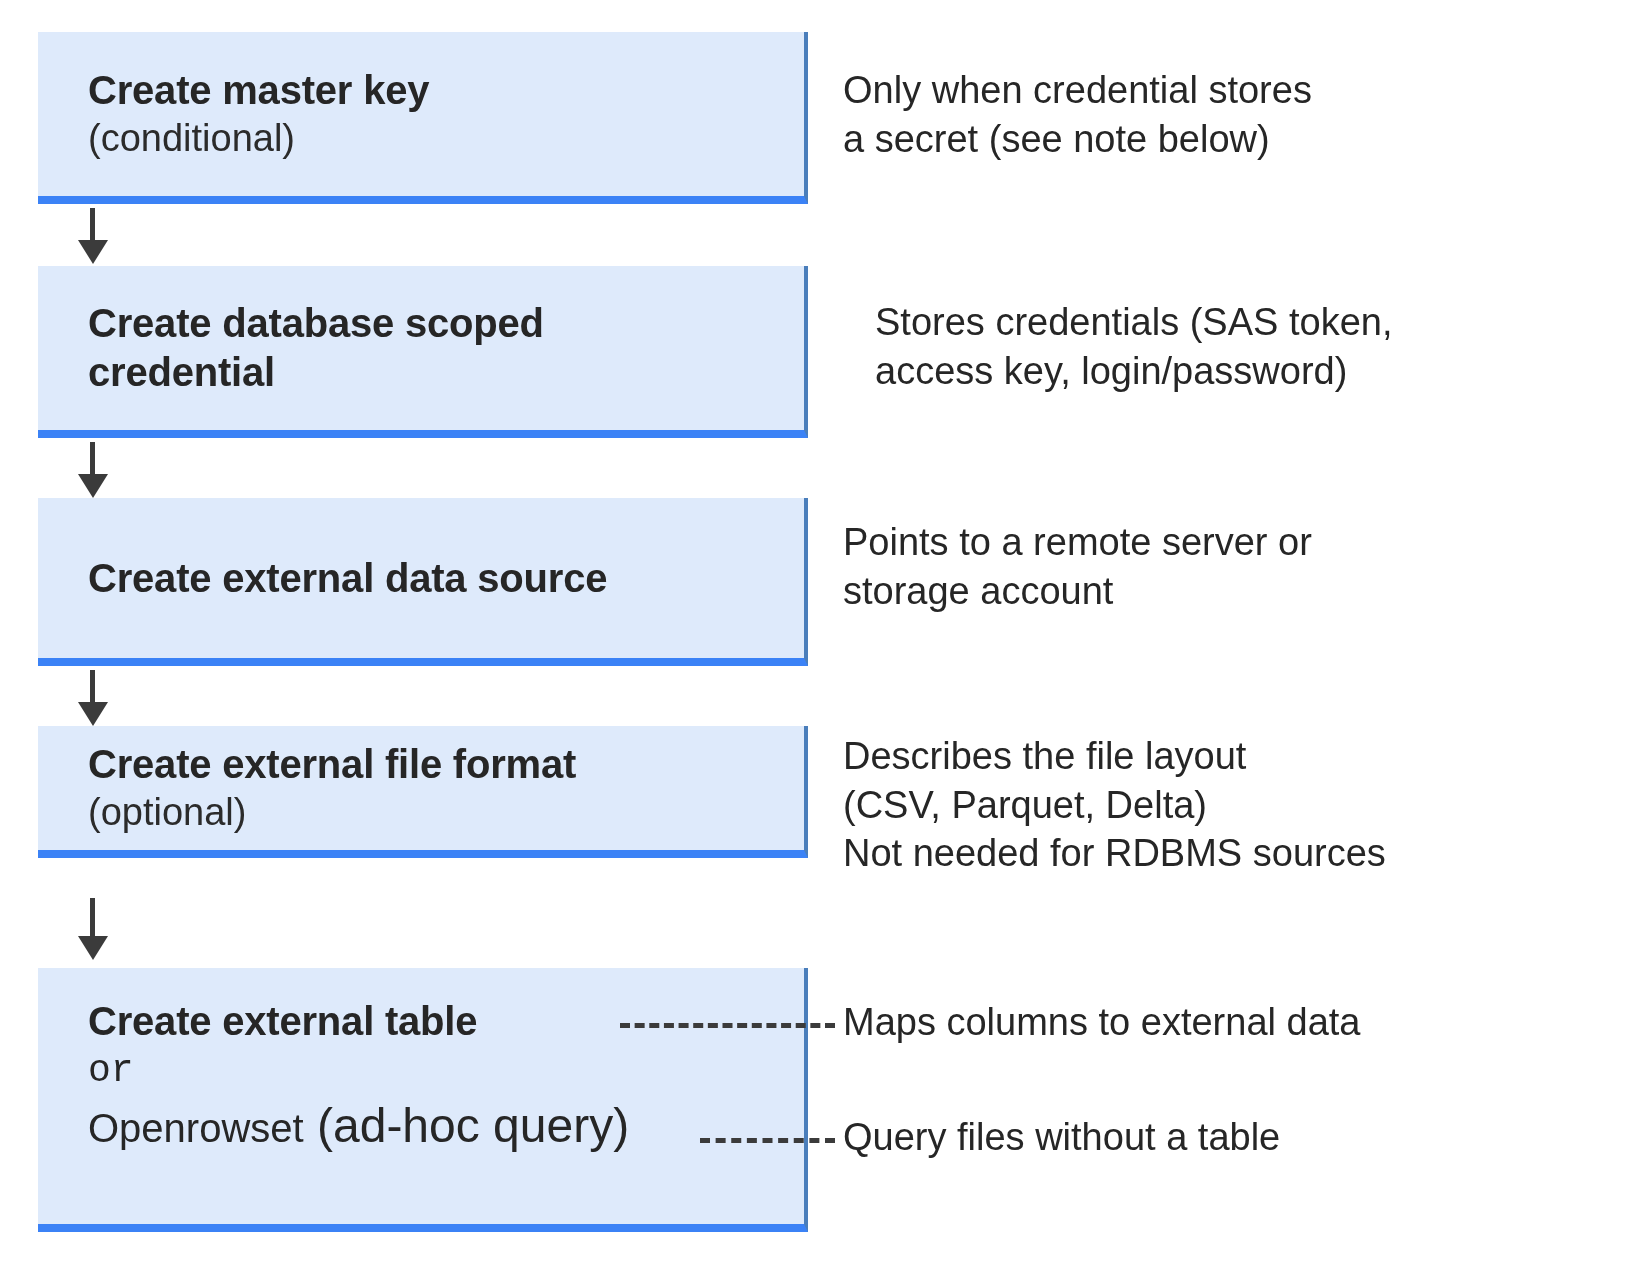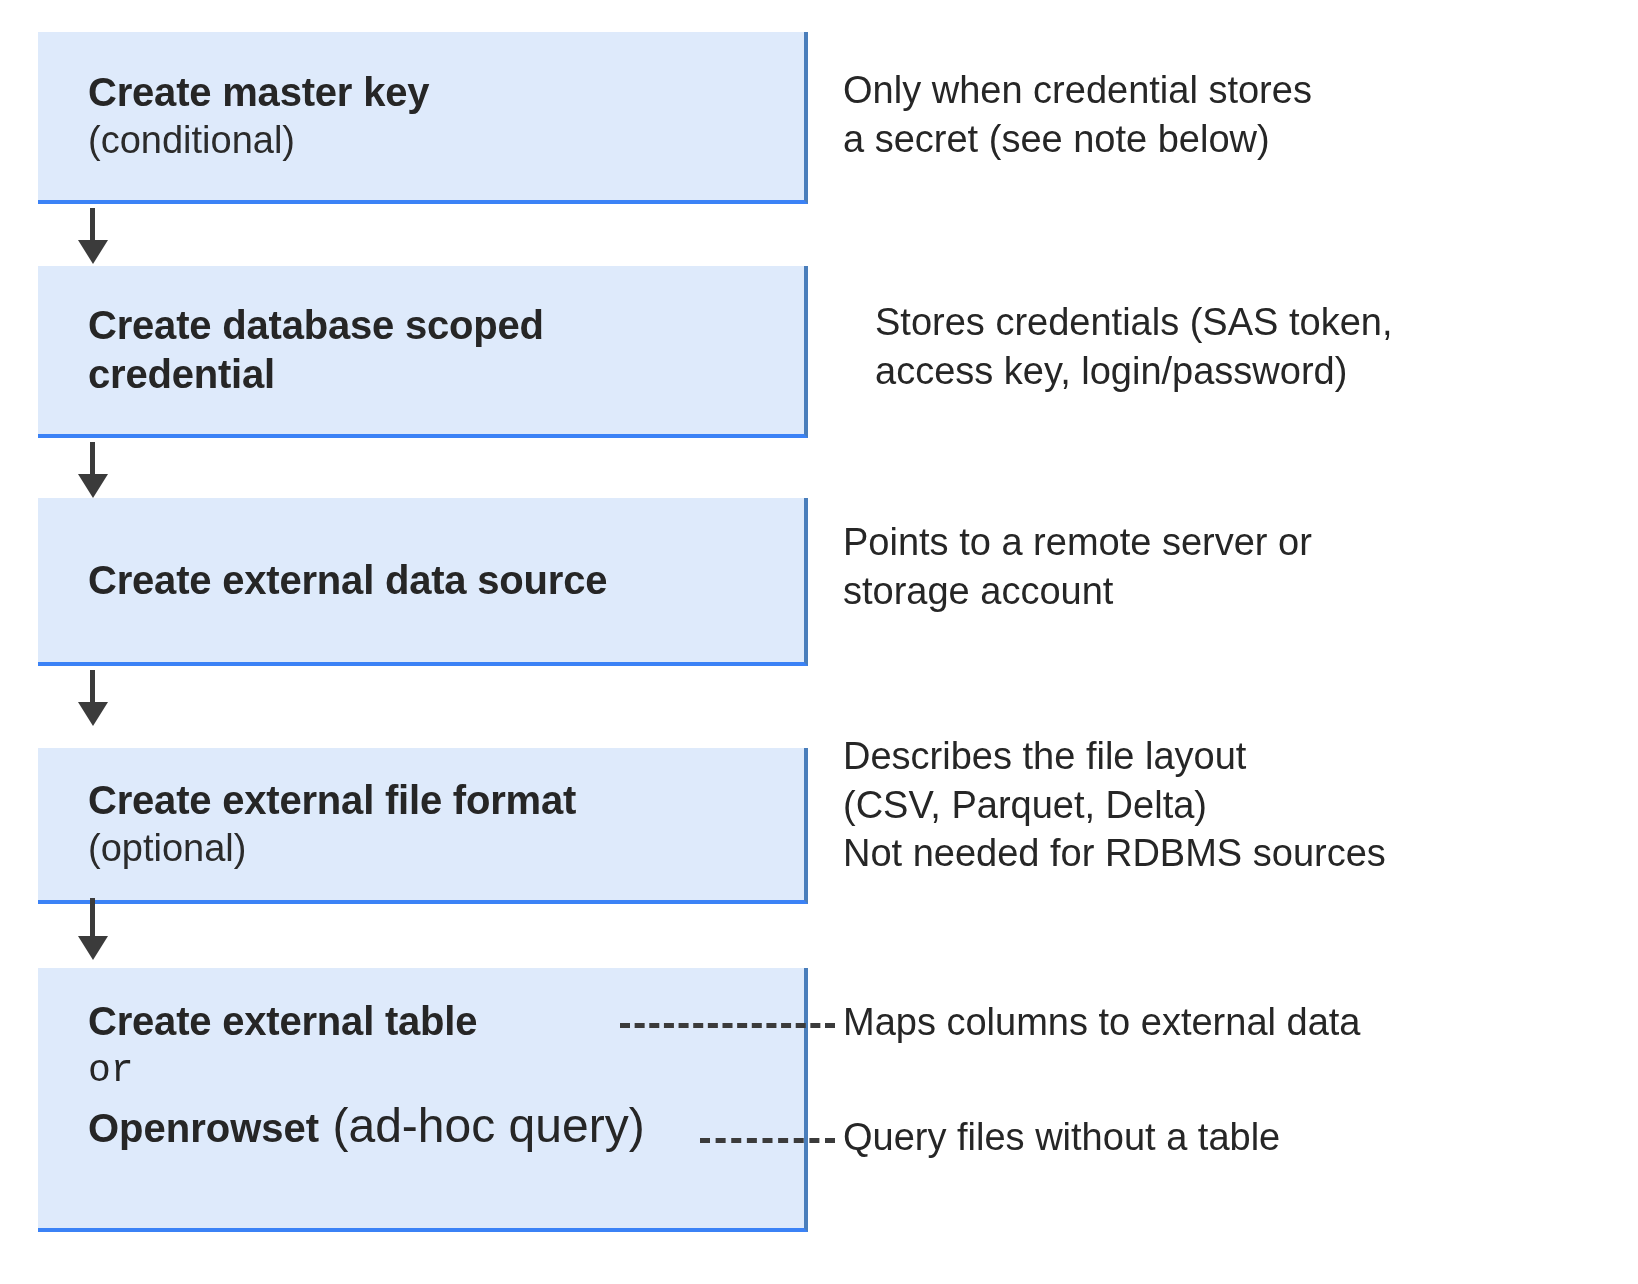--- a/index.html
+++ b/index.html
@@ -25,21 +25,21 @@
   }
 
   
   .step-box {
     position: absolute;
     left: 38px;
     width: 770px;
     box-sizing: border-box;
     background: #deeafb;
     border-right: 4px solid #4a7ebb;
-    border-bottom: 4px solid #3b82f6;
+    border-bottom: 8px solid #3b82f6;
     display: flex;
     flex-direction: column;
     justify-content: center;
     padding: 0 8px 0 50px;
   }
 
   .step-title {
     font-size: 40px;
     font-weight: bold;
     line-height: 1.22;
@@ -99,21 +99,21 @@
   .lastbox-line {
     display: block;
   }
   .lastbox-or {
     font-size: 38px;
     font-weight: normal;
     line-height: 1.2;
     font-family: Liberation Mono, monospace;
   }
   .lastbox-bold {
-    font-weight: bold;
+    font-weight: normal;
   }
   .lastbox-normal {
     font-weight: normal;
   }
 </style>
 </head>
 <body>
 
 <div id="diagram">
 
@@ -145,21 +145,21 @@
     <div class="step-title">Create external data source</div>
   </div>
   <div class="annotation" style="top:518px;">Points to a remote server or
 storage account</div>
 
   <div class="arrow" style="top:670px; height:56px;">
     <div class="shaft" style="height:36px;"></div>
     <div class="head" style="top:32px;"></div>
   </div>
 
-  <div class="step-box" style="top:748px; height:156px;">
+  <div class="step-box" style="top:726px; height:132px;">
     <div class="step-title">Create external file format</div>
     <div class="step-sub">(optional)</div>
   </div>
   <div class="annotation" style="top:732px;">Describes the file layout
 (CSV, Parquet, Delta)
 Not needed for RDBMS sources</div>
 
   <div class="arrow" style="top:898px; height:66px;">
     <div class="shaft" style="height:42px;"></div>
     <div class="head" style="top:38px;"></div>

